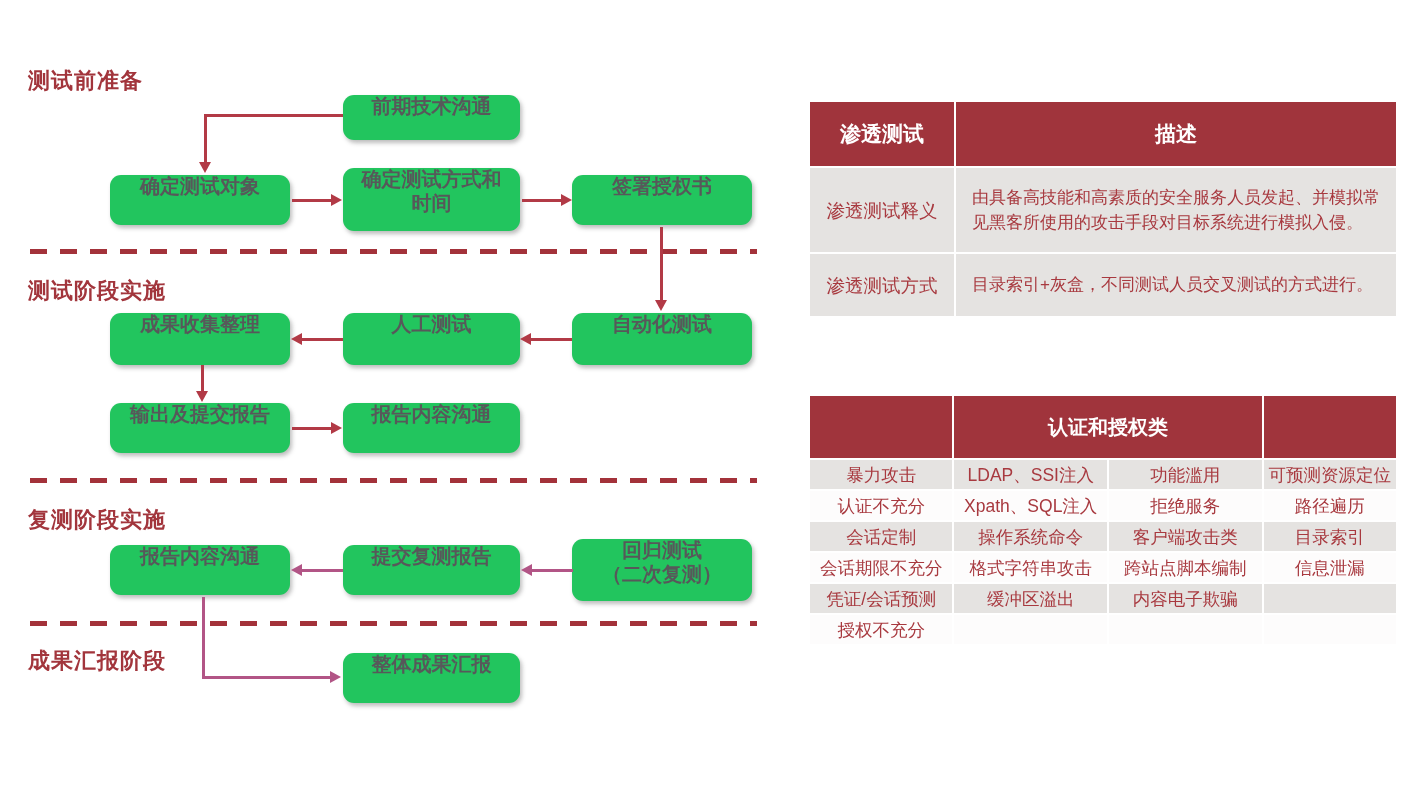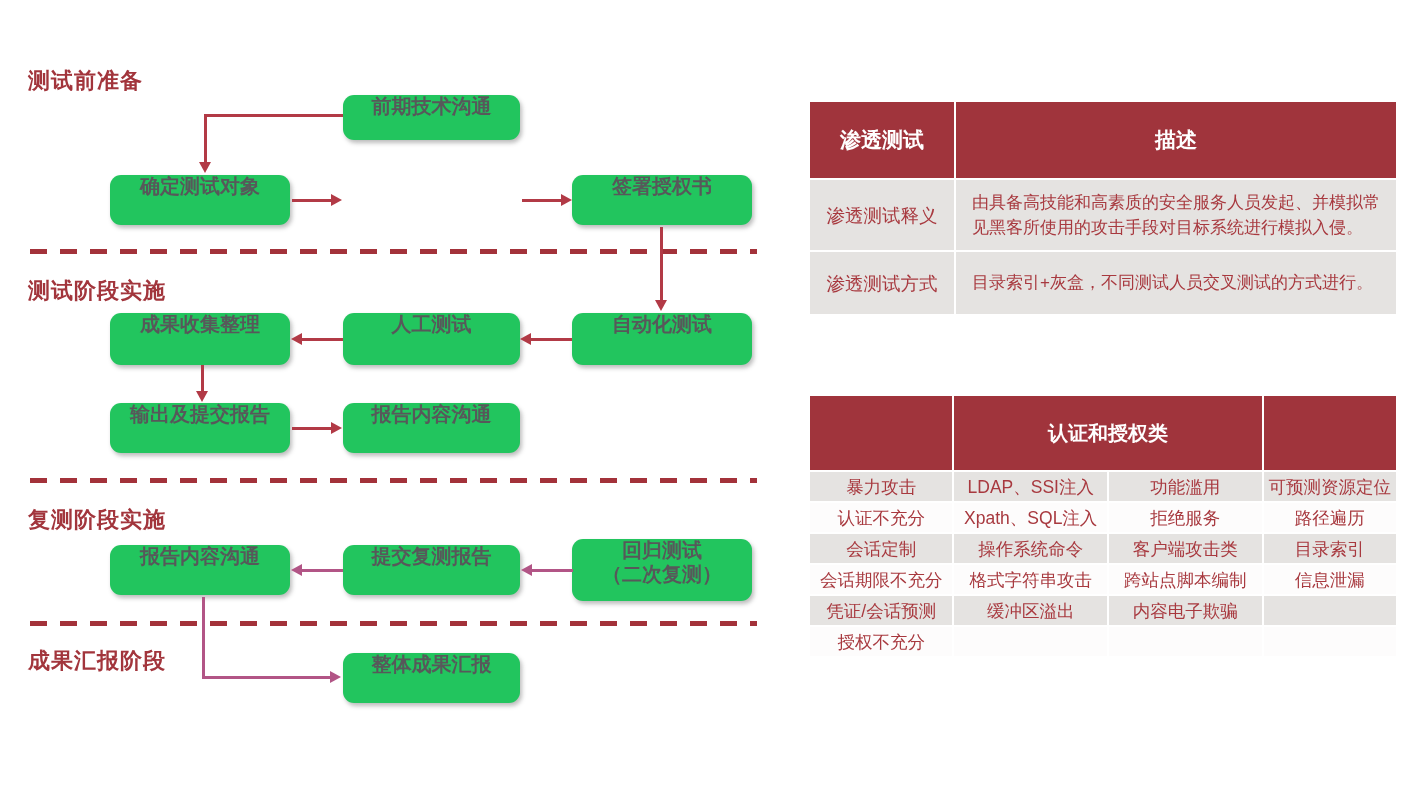--- a/index.html
+++ b/index.html
@@ -35,21 +35,21 @@
   .hline.pink, .vline.pink { background:#b25586; }
   .tri.right.pink { border-left-color:#b25586; }
   .tri.left.pink  { border-right-color:#b25586; }
 
   
   .dtable {
     position:absolute; border-collapse:separate; border-spacing:2px;
     background:#ffffff; table-layout:fixed;
   }
   .dtable th {
-    background:#a0343c; color:#ffffff; font-weight:bold; text-align:center; padding:16px;
+    background:#a0343c; color:#ffffff; font-weight:bold; text-align:center; padding:10px;
   }
   .dtable td {
     color:#a8393f; text-align:center; padding:0; vertical-align:middle;
   }
   .r-gray  td { background:#e5e3e1; }
   .r-white td { background:#fdfcfc; }
 
   #table1 { left:808px; top:100px; width:590px; }
   #table1 th { height:44px; font-size:21px; }
   #table1 td.lbl { font-size:18.5px; }
@@ -71,20 +71,24 @@
 
   <div class="dash" style="top:249px"></div>
   <div class="dash" style="top:478px"></div>
   <div class="dash" style="top:621px"></div>
 
   <div class="fbox" style="left:343px;top:95px;width:177px;height:45px">
     <span>前期技术沟通</span>
   </div>
   <div class="fbox" style="left:110px;top:175px;width:180px;height:50px">
     <span>确定测试对象</span>
+  </div>
+  <div class="fbox" style="left:343px;top:168px;width:177px;height:63px">
+    <span>确定测试方式和</span>
+    <span>时间</span>
   </div>
   <div class="fbox" style="left:572px;top:175px;width:180px;height:50px">
     <span>签署授权书</span>
   </div>
   <div class="fbox" style="left:110px;top:313px;width:180px;height:52px">
     <span>成果收集整理</span>
   </div>
   <div class="fbox" style="left:343px;top:313px;width:177px;height:52px">
     <span>人工测试</span>
   </div>
@@ -149,21 +153,21 @@
   <table class="dtable" id="table1">
     <colgroup>
         <col style="width:144px">
         <col>
       </colgroup>
     <tbody>
         <tr>
       <th>渗透测试</th>
       <th>描述</th>
     </tr>
-    <tr class="r-gray" style="height:70px">
+    <tr class="r-gray" style="height:84px">
       <td class="lbl">渗透测试释义</td>
       <td class="desc">由具备高技能和高素质的安全服务人员发起、并模拟常见黑客所使用的攻击手段对目标系统进行模拟入侵。</td>
     </tr>
     <tr class="r-gray" style="height:62px">
       <td class="lbl">渗透测试方式</td>
       <td class="desc">目录索引+灰盒，不同测试人员交叉测试的方式进行。</td>
     </tr>
   </tbody>
     </table>
 

